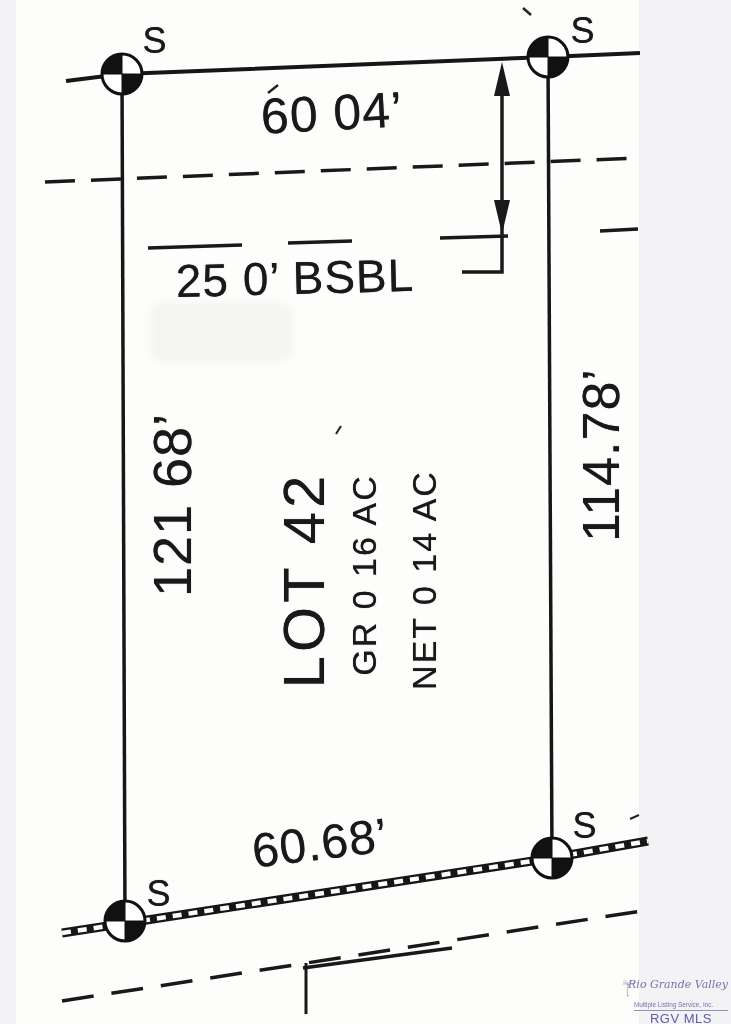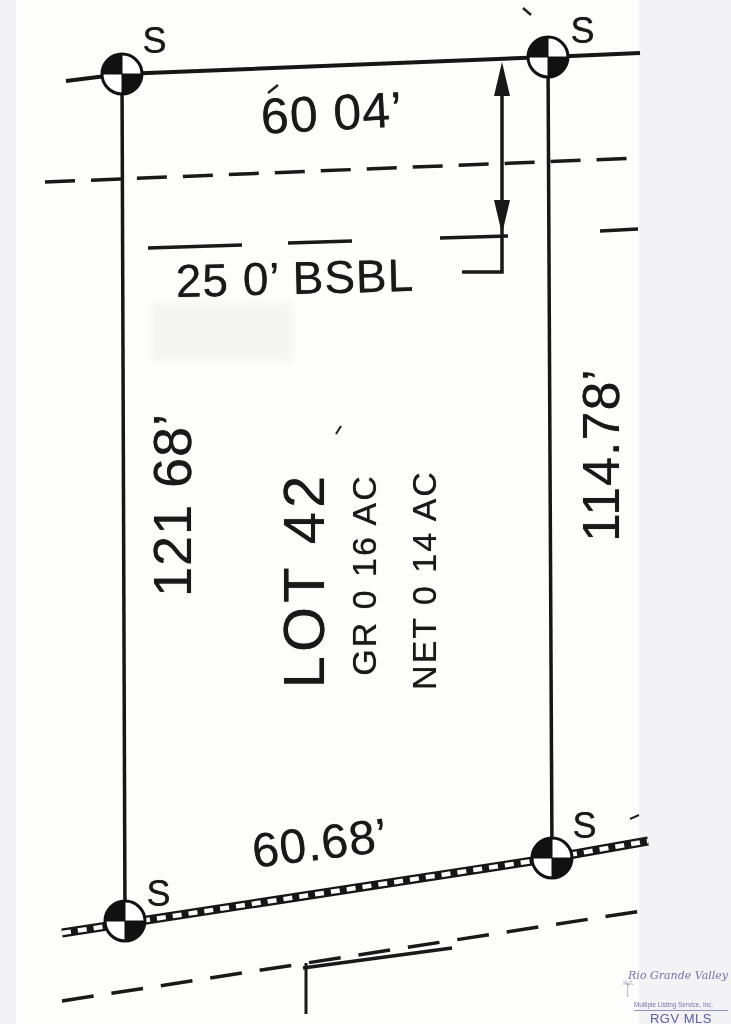--- a/index.html
+++ b/index.html
@@ -22,21 +22,21 @@
   .rot{transform:translate(-50%,-50%) rotate(-90deg);}
   .smudge{
     position:absolute;left:150px;top:302px;width:142px;height:60px;
     background:rgba(40,40,40,0.035);border-radius:8px;filter:blur(3px);
   }
   
   #watermark{
     position:absolute;left:622px;top:970px;width:106px;
     color:#7473ae;line-height:1.1;
   }
-  #watermark .toprow{display:flex;align-items:flex-start;}
+  #watermark .toprow{display:flex;align-items:center;}
   #watermark .script{
     font-family:"DejaVu Serif", serif;font-style:italic;
     font-size:11px;white-space:nowrap;margin-left:-6px;margin-bottom:6px;
   }
   #watermark .sub{
     font-size:6.4px;white-space:nowrap;margin-left:12px;margin-top:-5px;
     border-bottom:1px solid #9191bd;padding-bottom:1.5px;
   }
   #watermark .abbr{
     font-size:13px;color:#5c5caa;text-align:center;margin-left:12px;

